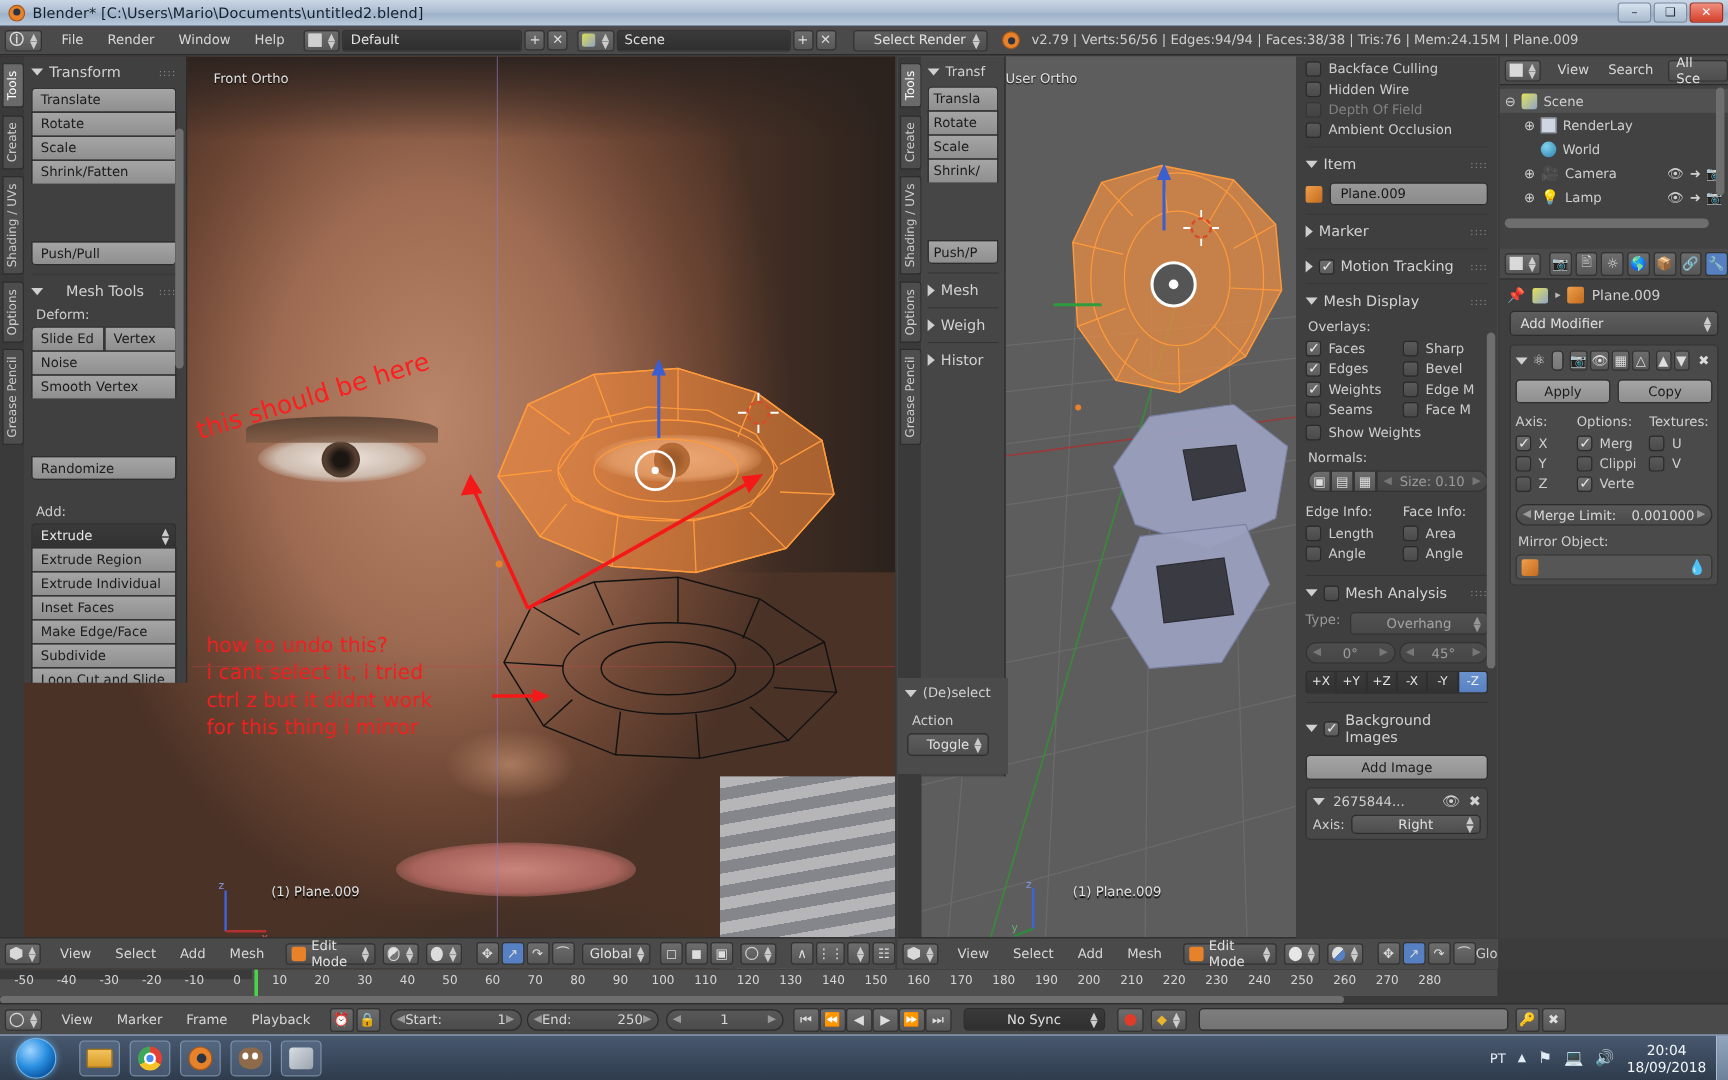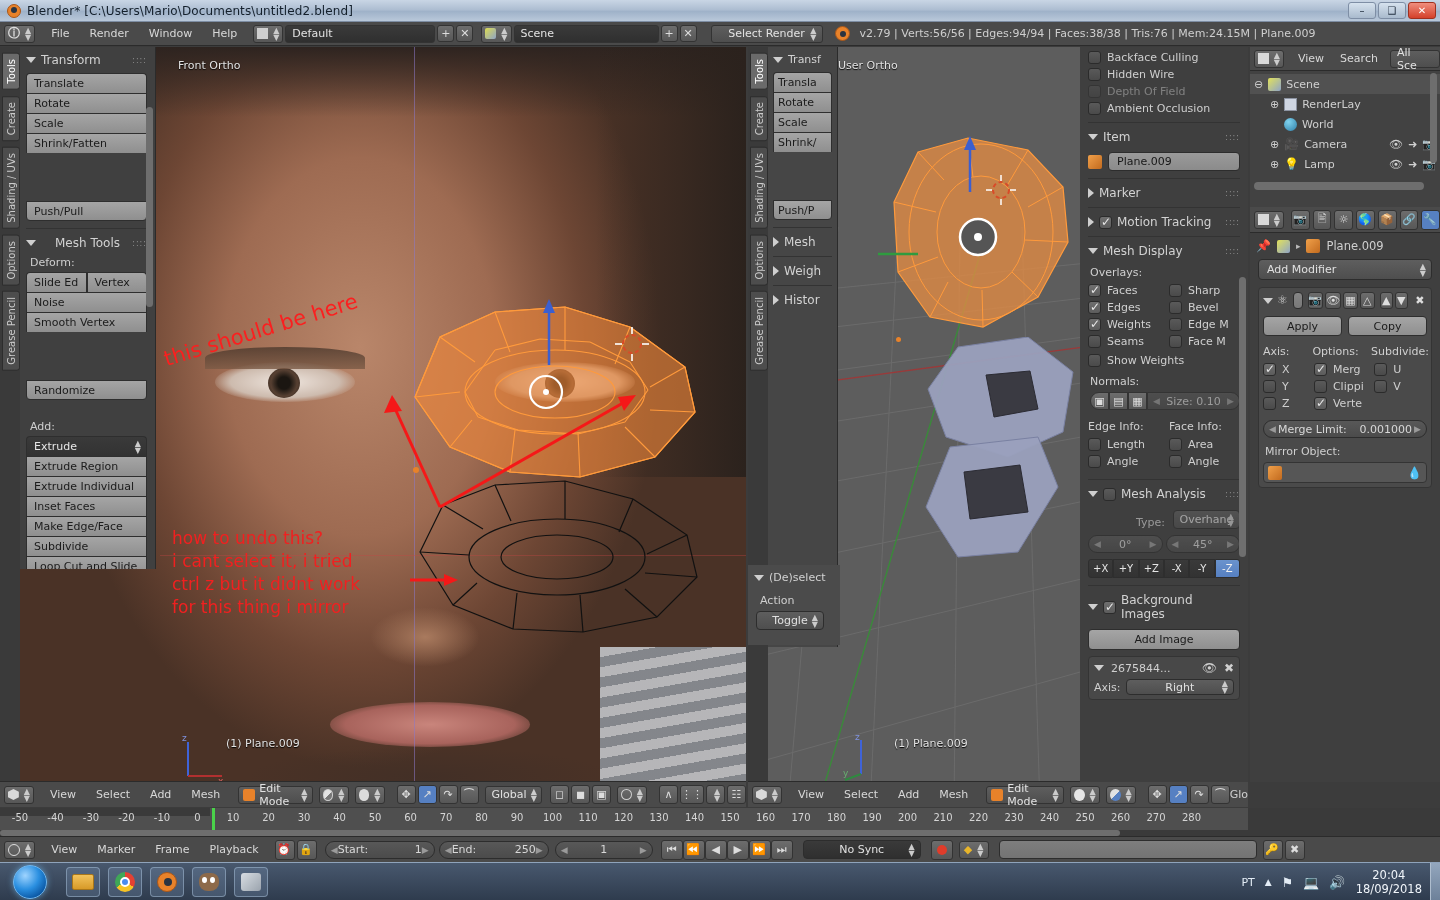--- a/index.html
+++ b/index.html
@@ -740,21 +740,21 @@
 
       <div class="hr"></div>
       <div class="panel-title" style="justify-content:space-between;">
         <span style="display:flex;align-items:center;gap:5px;">
           <span class="tri"></span>
           <span class="cbx"></span>
           <span>Mesh Analysis</span>
         </span>
         <span class="grip">::::</span>
       </div>
-      <div style="display:flex;align-items:flex-end;gap:8px;margin-top:9px;opacity:.62;margin-left:48px;">
+      <div style="display:flex;align-items:flex-start;gap:8px;margin-top:9px;opacity:.62;">
         <span class="lbl">Type:</span>
         <div class="sel-combo" style="flex:1;">
           <span>Overhang</span>
           <span class="ar">▲<br>▼</span>
         </div>
       </div>
       <div style="display:flex;gap:3px;margin-top:6px;opacity:.62;">
         <div class="numfield" style="flex:1;">
           <span class="lt">◀</span>
           <span>0°</span>
@@ -892,21 +892,21 @@
           </div>
 
           <div style="display:flex;gap:6px;margin-top:7px;">
             <div class="btn" style="flex:1;justify-content:center;padding-left:0;border-radius:4px;">Apply</div>
             <div class="btn" style="flex:1;justify-content:center;padding-left:0;border-radius:4px;">Copy</div>
           </div>
 
           <div style="display:flex;gap:2px;margin-top:9px;">
             <span class="lbl" style="width:52px;">Axis:</span>
             <span class="lbl" style="width:62px;">Options:</span>
-            <span class="lbl" style="width:56px;">Subdivide:</span>
+            <span class="lbl" style="width:56px;">Textures:</span>
           </div>
           <div style="display:flex;gap:2px;margin-top:5px;">
             <div style="width:52px;">
               <div class="row">
                 <span class="cbx on"></span>
                 <span class="lbl">X</span>
               </div>
               <div class="row">
                 <span class="cbx"></span>
                 <span class="lbl">Y</span>

